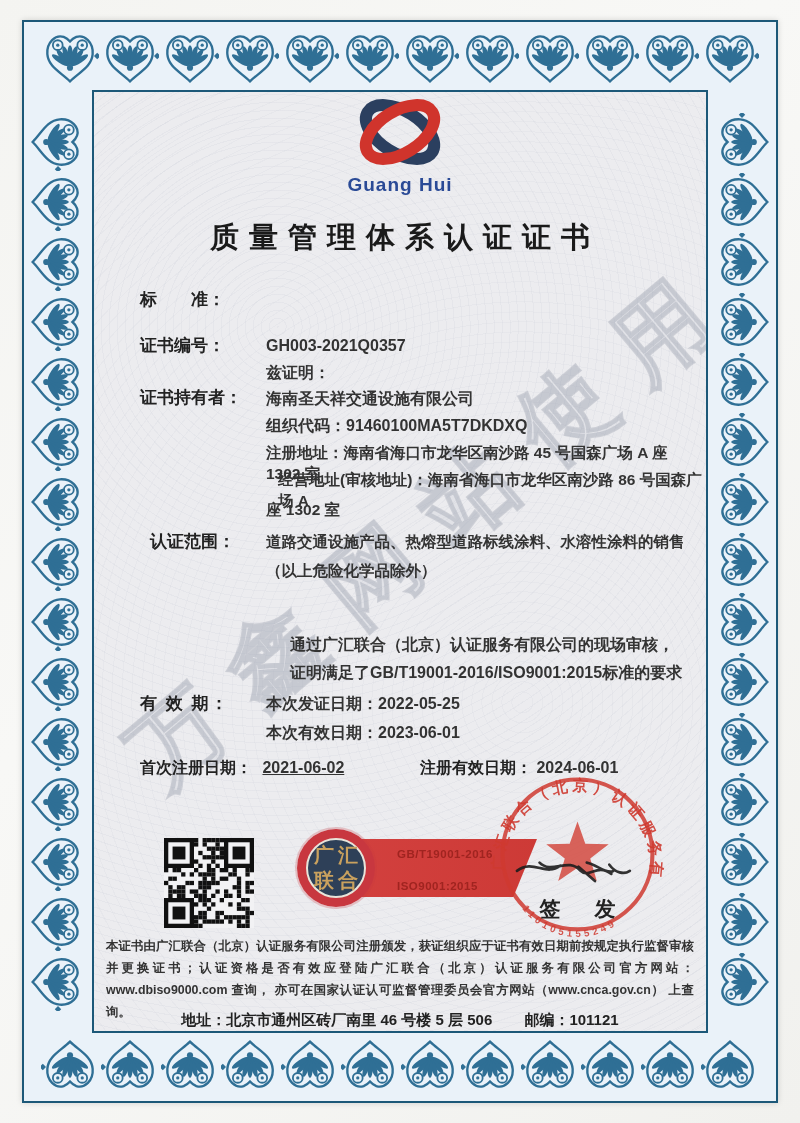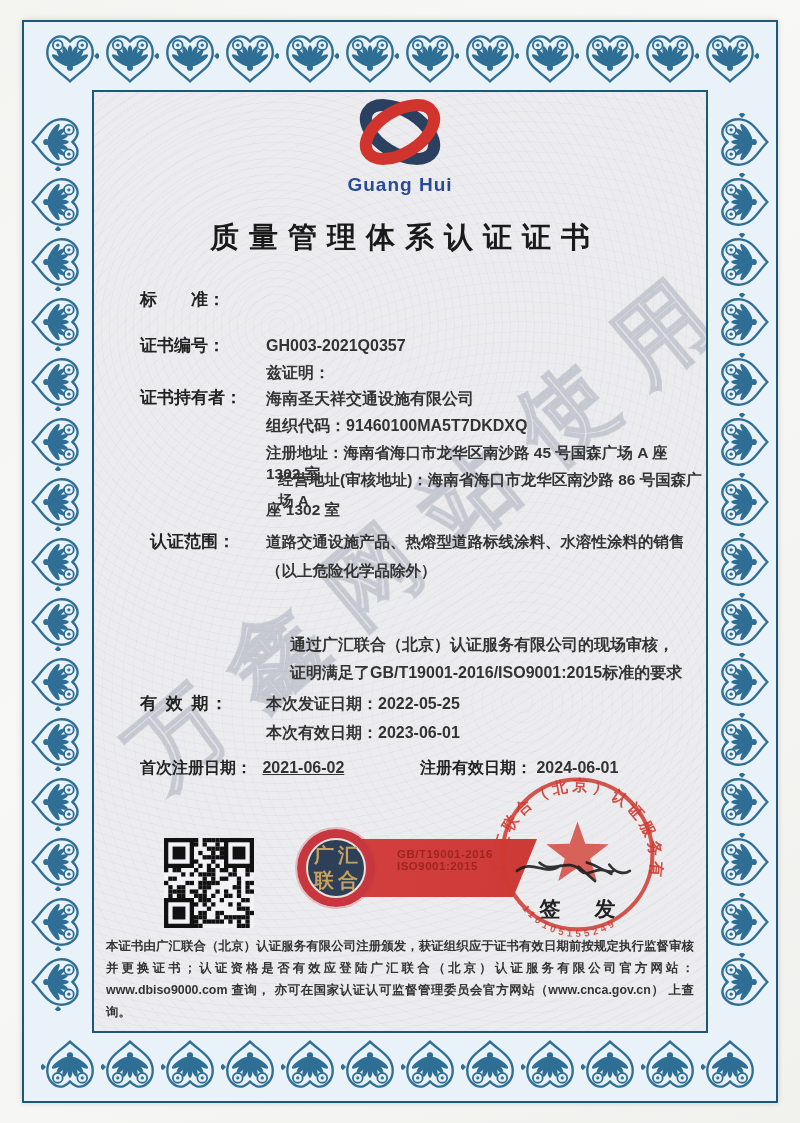--- a/index.html
+++ b/index.html
@@ -63,21 +63,21 @@
   .qr{position:absolute;left:70px;top:746px;width:90px;height:90px;background:#f2f2f4;}
 
   
   .badge{position:absolute;left:203px;top:737px;width:250px;height:80px;}
   .ribbon{
     position:absolute;left:58px;top:10px;width:182px;height:58px;
     background:linear-gradient(100deg,#d2403e,#cd3a36);
     clip-path:polygon(0 0,100% 0,87% 100%,0 100%);
   }
   .ribbon .rl{margin:9px 0 0 42px;font-size:11.5px;font-weight:700;color:#a02420;letter-spacing:.5px;}
-  .ribbon .rl+.rl{margin-top:0;}
+  .ribbon .rl+.rl{margin-top:20px;}
   .emblem{position:absolute;left:0;top:0;width:78px;height:78px;border-radius:50%;
     background:radial-gradient(circle,#c8373f 0%,#c8373f 100%);
     display:flex;align-items:center;justify-content:center;box-shadow:0 0 0 2px rgba(200,55,63,.25);}
   .emblem-core{width:56px;height:56px;border-radius:50%;background:#2e4058;border:2px solid #e8e4da;
     display:flex;flex-direction:column;align-items:center;justify-content:center;}
   .emblem-core div{color:#c9a15e;font-size:20px;font-weight:800;letter-spacing:4px;text-indent:4px;line-height:1.25;}
 
   
   .seal{position:absolute;left:386px;top:678px;width:195px;height:175px;}
   .seal svg{position:absolute;left:0;top:0;}
@@ -515,16 +515,20 @@
           <text font-size="9.5" font-weight="bold" fill="#cf3a30" letter-spacing="3.5" opacity="0.85">
             <textPath href="#sealArcBottom" startOffset="10" id="seal-num-text">110105155249</textPath>
           </text>
           <path d="M36 98 C 52 86 64 104 78 93 M58 90 C 70 102 86 84 98 98 C 106 106 114 90 128 101 M96 94 l 16 14 M104 90 c 10 2 20 12 26 8 M126 92 c 6 8 14 10 20 6" fill="none" stroke="#1d1d1d" stroke-width="2.6" stroke-linecap="round" opacity="0.9"></path>
         </svg>
         <div class="sign-label">签 发</div>
       </div>
 
       <div class="footer-note">本证书由广汇联合（北京）认证服务有限公司注册颁发，获证组织应于证书有效日期前按规定执行监督审核并更换证书；认证资格是否有效应登陆广汇联合（北京）认证服务有限公司官方网站：www.dbiso9000.com 查询， 亦可在国家认证认可监督管理委员会官方网站（www.cnca.gov.cn） 上查询。</div>
 
+      <div class="address-line">
+        <span>地址：北京市通州区砖厂南里 46 号楼 5 层 506</span>
+        <span>邮编：101121</span>
+      </div>
 
     </div>
   </div>
 </div>
 
 </body></html>

